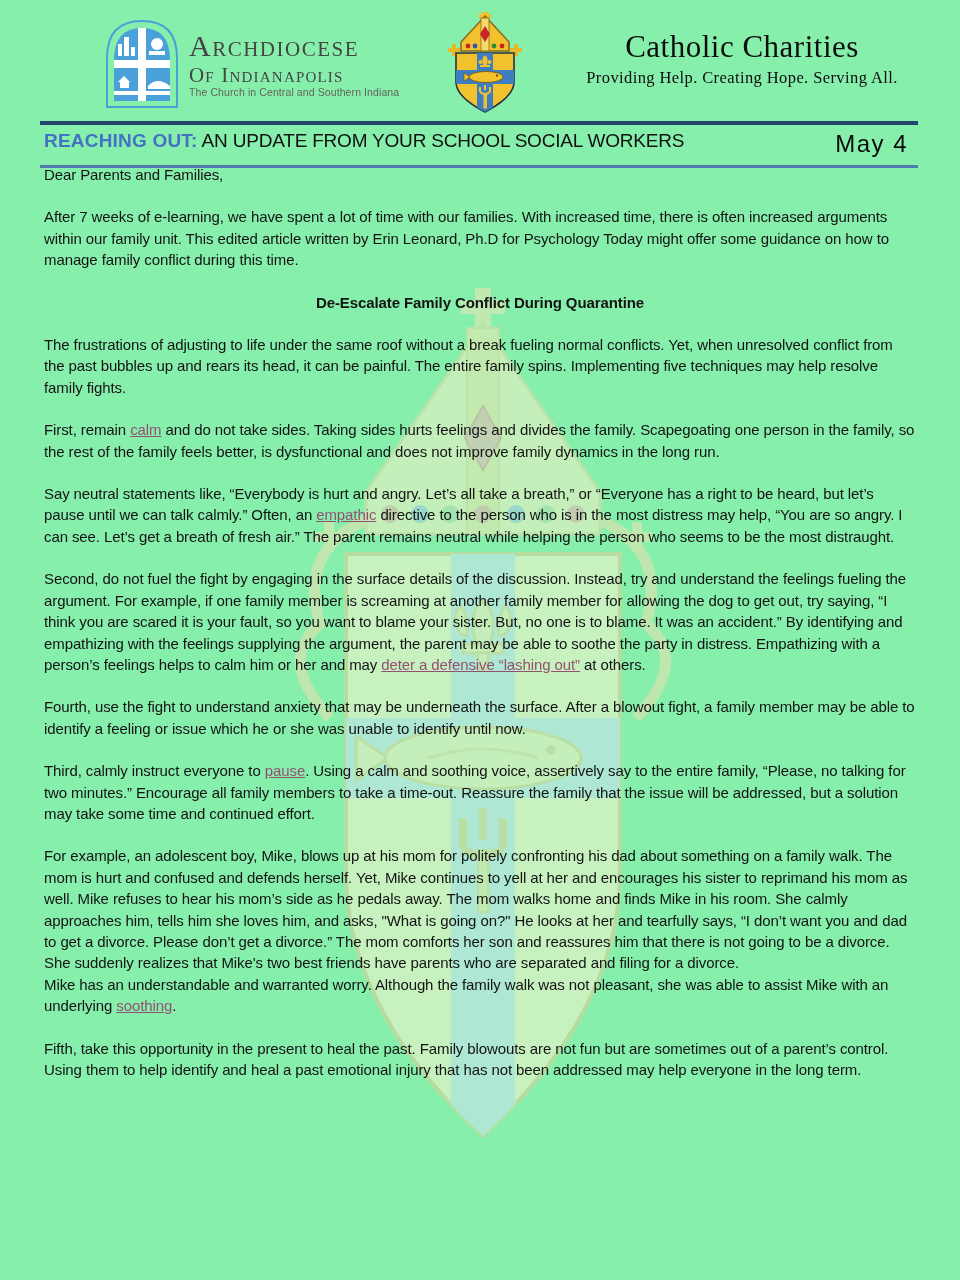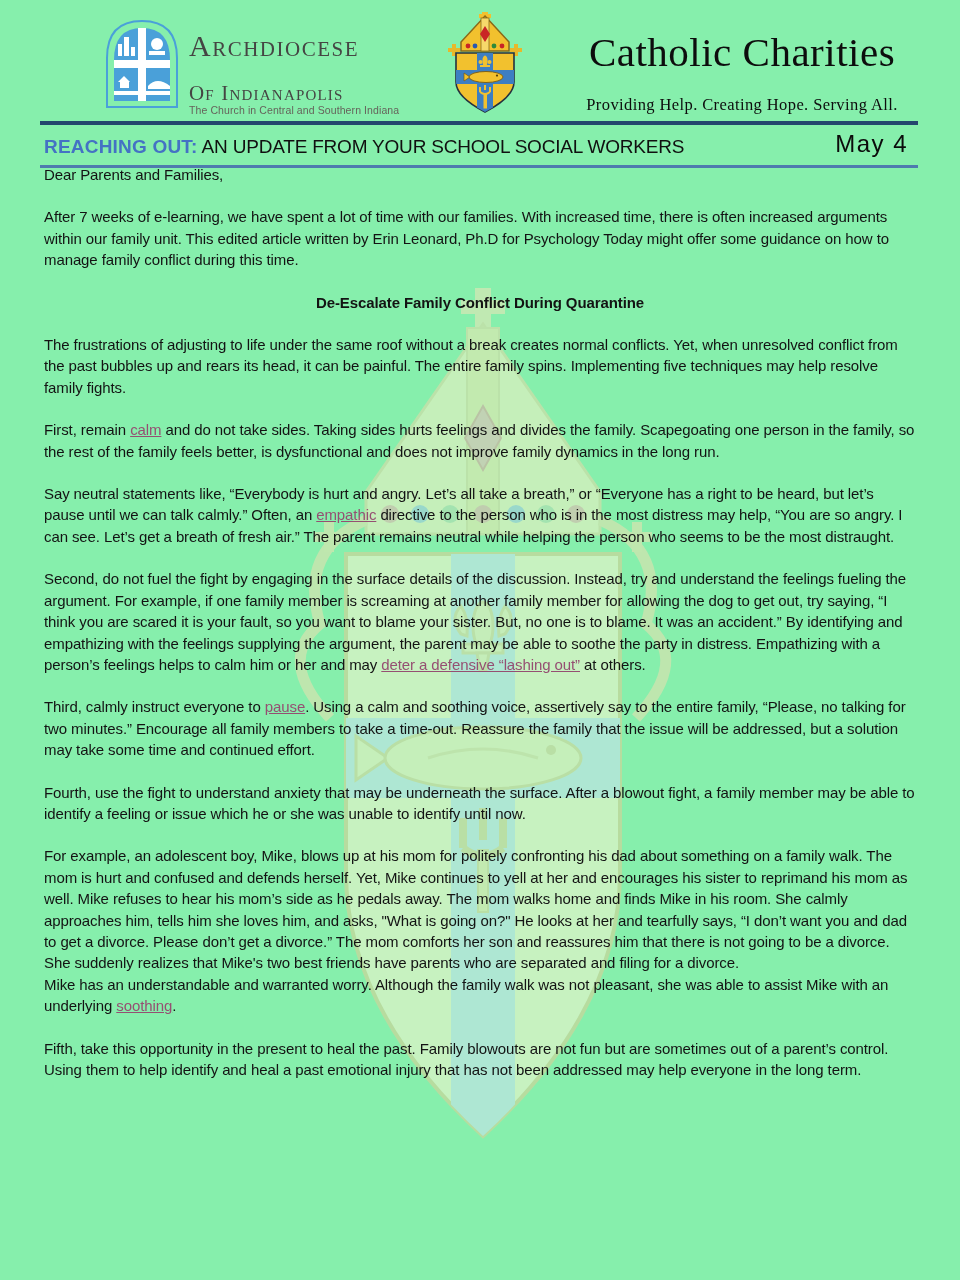--- a/index.html
+++ b/index.html
@@ -6,31 +6,31 @@
   .page {
     position:relative; width:960px; height:1280px; background:#86efac;
     font-family:"Liberation Sans", sans-serif; overflow:hidden;
   }
   
   .watermark { position:absolute; left:268px; top:288px; z-index:0; pointer-events:none; }
   
   .arch-logo { position:absolute; left:104px; top:18px; display:flex; z-index:2; }
   .arch-logo .txt { margin-left:9px; padding-top:13px; color:#454543; }
   .arch-name { font-family:"Liberation Serif", serif; font-variant:small-caps; font-size:30px; line-height:1; letter-spacing:1.5px; }
-  .arch-sub  { font-family:"Liberation Serif", serif; font-variant:small-caps; font-size:21px; line-height:1; letter-spacing:1.2px; margin-top:22px; }
+  .arch-sub  { font-family:"Liberation Serif", serif; font-variant:small-caps; font-size:21px; line-height:1; letter-spacing:1.2px; margin-top:4px; }
   .arch-tag  { font-size:10.5px; color:#66635b; letter-spacing:.1px; }
   .crest-wrap { position:absolute; left:446px; top:12px; z-index:2; }
   .cc { position:absolute; left:556px; top:30px; width:372px; text-align:center; z-index:2; color:#0d0d0d; }
-  .cc-title { font-family:"Liberation Serif", serif; font-size:41px; line-height:1.1; letter-spacing:.5px; }
-  .cc-tag   { font-family:"Liberation Serif", serif; font-size:16.5px; margin-top:20px; letter-spacing:.4px; }
+  .cc-title { font-family:"Liberation Serif", serif; font-size:31px; line-height:1.1; letter-spacing:.5px; }
+  .cc-tag   { font-family:"Liberation Serif", serif; font-size:16.5px; margin-top:4px; letter-spacing:.4px; }
   
   .banner {
     position:absolute; left:40px; right:42px; top:121px; z-index:2;
     border-top:4px solid #24466e; border-bottom:3px solid #4e7aae;
-    padding:5px 4px 7px 4px; display:flex; align-items:flex-end; justify-content:space-between;
+    padding:5px 4px 7px 4px; display:flex; align-items:flex-start; justify-content:space-between;
     background:transparent;
   }
   .banner-title { font-size:19px; white-space:nowrap; }
   .banner-hl { color:#4472c4; font-weight:700; letter-spacing:.2px; }
   .banner-rest { color:#101010; letter-spacing:-0.2px; }
   .banner-date { font-size:24px; font-weight:400; letter-spacing:1.5px; color:#0b0b0b; padding-right:6px; }
   
   .body-text {
     position:absolute; left:44px; width:872px; top:164px; z-index:2;
     font-size:15px; line-height:21.4px; color:#131313; letter-spacing:-0.1px;
@@ -179,24 +179,24 @@
 
   <div class="banner">
     <div class="banner-title"><span class="banner-hl">REACHING OUT:</span><span class="banner-rest"> AN UPDATE FROM YOUR SCHOOL SOCIAL WORKERS</span></div>
     <div class="banner-date">May 4</div>
   </div>
 
   <div class="body-text">
     <p>Dear Parents and Families,</p>
     <p>After 7 weeks of e-learning, we have spent a lot of time with our families. With increased time, there is often increased arguments within our family unit. This edited article written by Erin Leonard, Ph.D for Psychology Today might offer some guidance on how to manage family conflict during this time.</p>
     <p class="article-title">De-Escalate Family Conflict During Quarantine</p>
-    <p>The frustrations of adjusting to life under the same roof without a break creates normal conflicts. Yet, when unresolved conflict from the past bubbles up and rears its head, it can be painful. The entire family spins. Implementing five techniques may help resolve family fights.</p>
+    <p>The frustrations of adjusting to life under the same roof without a break fueling normal conflicts. Yet, when unresolved conflict from the past bubbles up and rears its head, it can be painful. The entire family spins. Implementing five techniques may help resolve family fights.</p>
     <p><span>First, remain </span><a class="doclink">calm</a><span> and do not take sides. Taking sides hurts feelings and divides the family. Scapegoating one person in the family, so the rest of the family feels better, is dysfunctional and does not improve family dynamics in the long run.</span></p>
     <p><span>Say neutral statements like, “Everybody is hurt and angry. Let’s all take a breath,” or “Everyone has a right to be heard, but let’s pause until we can talk calmly.” Often, an </span><a class="doclink">empathic</a><span> directive to the person who is in the most distress may help, “You are so angry. I can see. Let’s get a breath of fresh air.” The parent remains neutral while helping the person who seems to be the most distraught.</span></p>
     <p><span>Second, do not fuel the fight by engaging in the surface details of the discussion. Instead, try and understand the feelings fueling the argument. For example, if one family member is screaming at another family member for allowing the dog to get out, try saying, “I think you are scared it is your fault, so you want to blame your sister. But, no one is to blame. It was an accident.” By identifying and empathizing with the feelings supplying the argument, the parent may be able to soothe the party in distress. Empathizing with a person’s feelings helps to calm him or her and may </span><a class="doclink">deter a defensive “lashing out”</a><span> at others.</span></p>
+    <p>Fourth, use the fight to understand anxiety that may be underneath the surface. After a blowout fight, a family member may be able to identify a feeling or issue which he or she was unable to identify until now.</p>
     <p><span>Third, calmly instruct everyone to </span><a class="doclink">pause</a><span>. Using a calm and soothing voice, assertively say to the entire family, “Please, no talking for two minutes.” Encourage all family members to take a time-out. Reassure the family that the issue will be addressed, but a solution may take some time and continued effort.</span></p>
-    <p>Fourth, use the fight to understand anxiety that may be underneath the surface. After a blowout fight, a family member may be able to identify a feeling or issue which he or she was unable to identify until now.</p>
     <p class="prewrap"><span>For example, an adolescent boy, Mike, blows up at his mom for politely confronting his dad about something on a family walk. The mom is hurt and confused and defends herself. Yet, Mike continues to yell at her and encourages his sister to reprimand his mom as well. Mike refuses to hear his mom’s side as he pedals away. The mom walks home and finds Mike in his room. She calmly approaches him, tells him she loves him, and asks, "What is going on?" He looks at her and tearfully says, “I don’t want you and dad to get a divorce. Please don’t get a divorce.” The mom comforts her son and reassures him that there is not going to be a divorce. She suddenly realizes that Mike's two best friends have parents who are separated and filing for a divorce.
 Mike has an understandable and warranted worry. Although the family walk was not pleasant, she was able to assist Mike with an underlying </span><a class="doclink">soothing</a><span>.</span></p>
     <p>Fifth, take this opportunity in the present to heal the past. Family blowouts are not fun but are sometimes out of a parent’s control. Using them to help identify and heal a past emotional injury that has not been addressed may help everyone in the long term.</p>
   </div>
 
 </div>
 
 </body></html>

